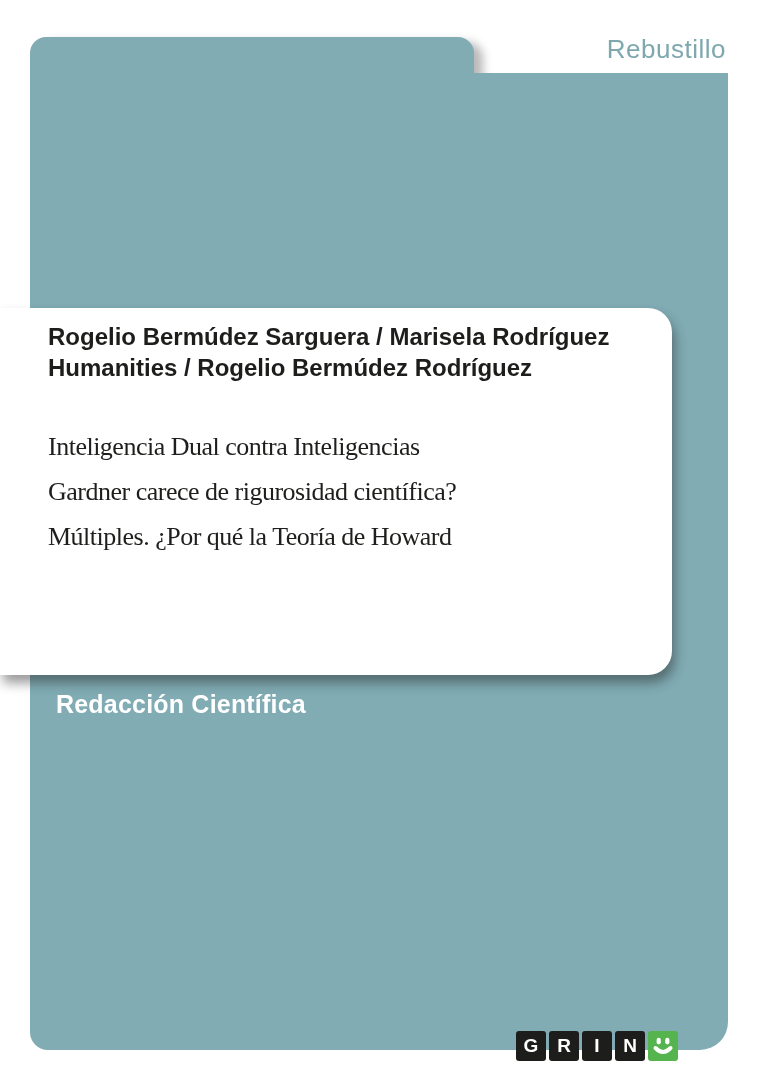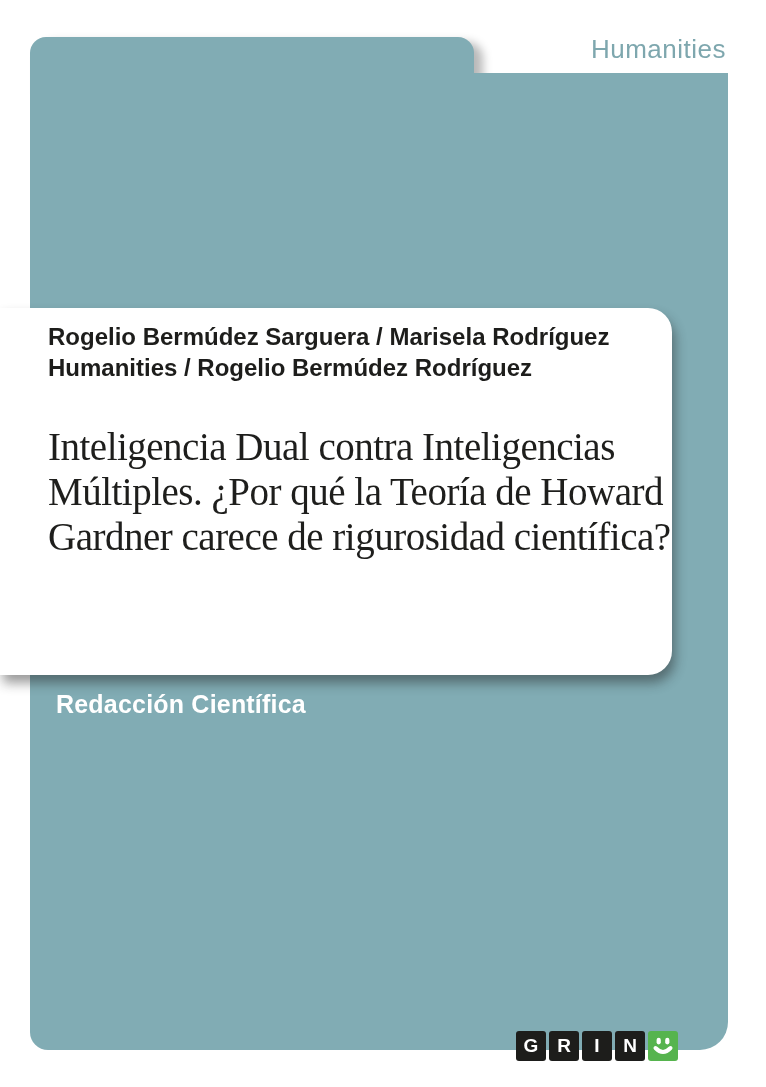--- a/index.html
+++ b/index.html
@@ -73,21 +73,21 @@
   .authors .line,
   .book-title .line {
     display: block;
     white-space: nowrap;
   }
   .book-title {
     position: absolute;
     left: 48px;
     top: 116px;
     font-family: "Liberation Serif", serif;
-    font-size: 39px;
+    font-size: 26px;
     line-height: 45px;
     font-weight: normal;
     color: #1e1e1c;
     letter-spacing: -0.5px;
   }
   .series-label {
     position: absolute;
     left: 56px;
     top: 690px;
     font-size: 25px;
@@ -126,35 +126,35 @@
     background: #56b44e;
   }
 </style>
 </head>
 <body>
 
 <div class="page">
 
   <div class="tab"></div>
 
-  <div class="category-label">Humanities</div>
+  <div class="category-label">Rebustillo</div>
 
   <div class="panel"></div>
 
   <div class="white-box">
 
     <div class="authors">
       <span class="line">Rogelio Bermúdez Sarguera / Marisela Rodríguez</span>
       <span class="line">Humanities / Rogelio Bermúdez Rodríguez</span>
     </div>
 
     <div class="book-title">
       <span class="line">Inteligencia Dual contra Inteligencias</span>
+      <span class="line">Gardner carece de rigurosidad científica?</span>
       <span class="line">Múltiples. ¿Por qué la Teoría de Howard</span>
-      <span class="line">Gardner carece de rigurosidad científica?</span>
     </div>
 
   </div>
 
   <div class="series-label">Redacción Científica</div>
 
   <div class="grin-logo">
     <div class="tile letter">G</div>
     <div class="tile letter">R</div>
     <div class="tile letter">I</div>

